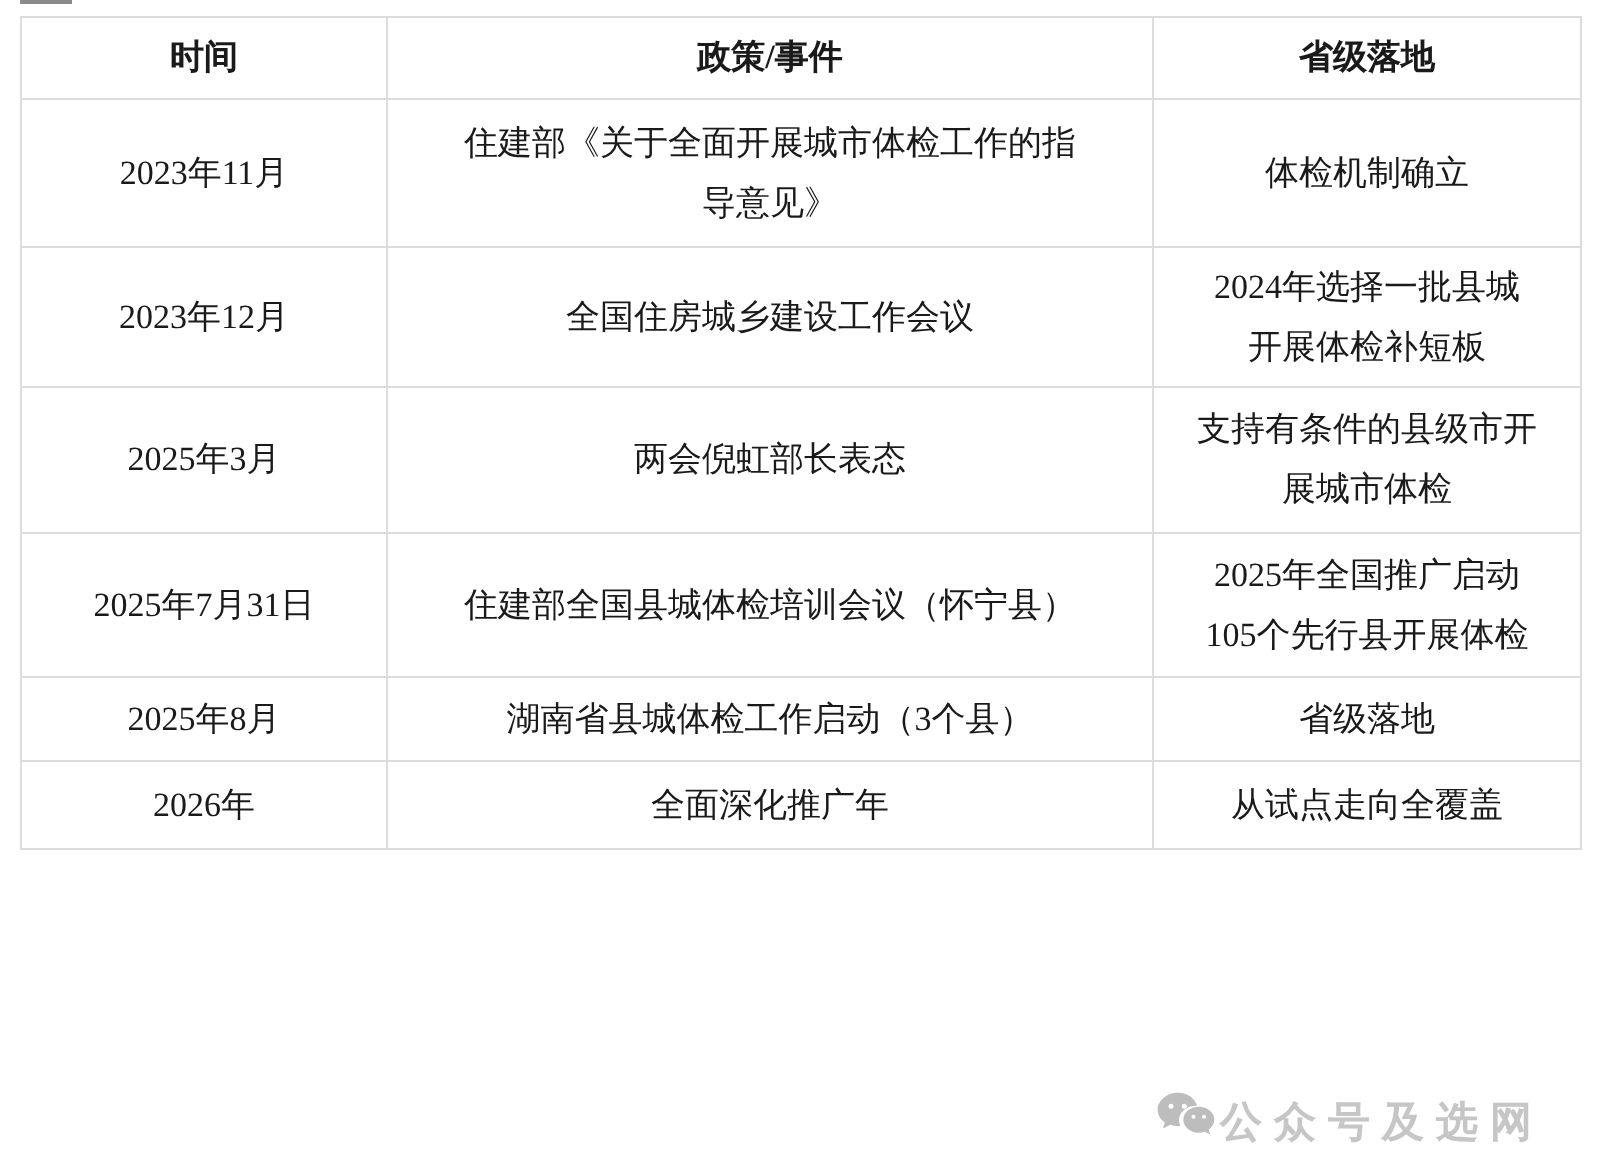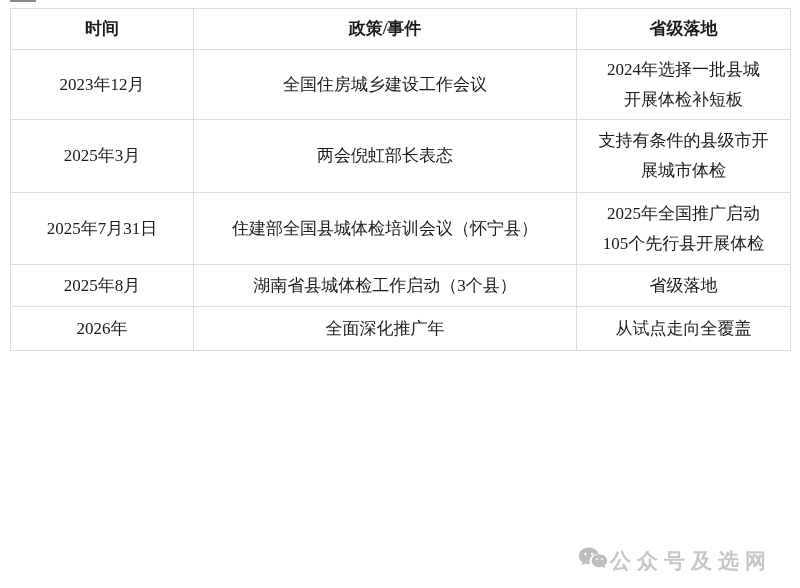--- a/index.html
+++ b/index.html
@@ -88,20 +88,26 @@
     </colgroup>
     <thead>
       <tr>
         <th>时间</th>
         <th>政策/事件</th>
         <th>省级落地</th>
       </tr>
     </thead>
     <tbody>
 
+  <tr style="height: 74px;">
+    <td class="c-time">2023年11月</td>
+    <td class="c-event">住建部《关于全面开展城市体检工作的指
+导意见》</td>
+    <td class="c-signal">体检机制确立</td>
+  </tr>
 
   <tr style="height: 70px;">
     <td class="c-time">2023年12月</td>
     <td class="c-event">全国住房城乡建设工作会议</td>
     <td class="c-signal">2024年选择一批县城
 开展体检补短板</td>
   </tr>
 
 
   <tr style="height: 73px;">

